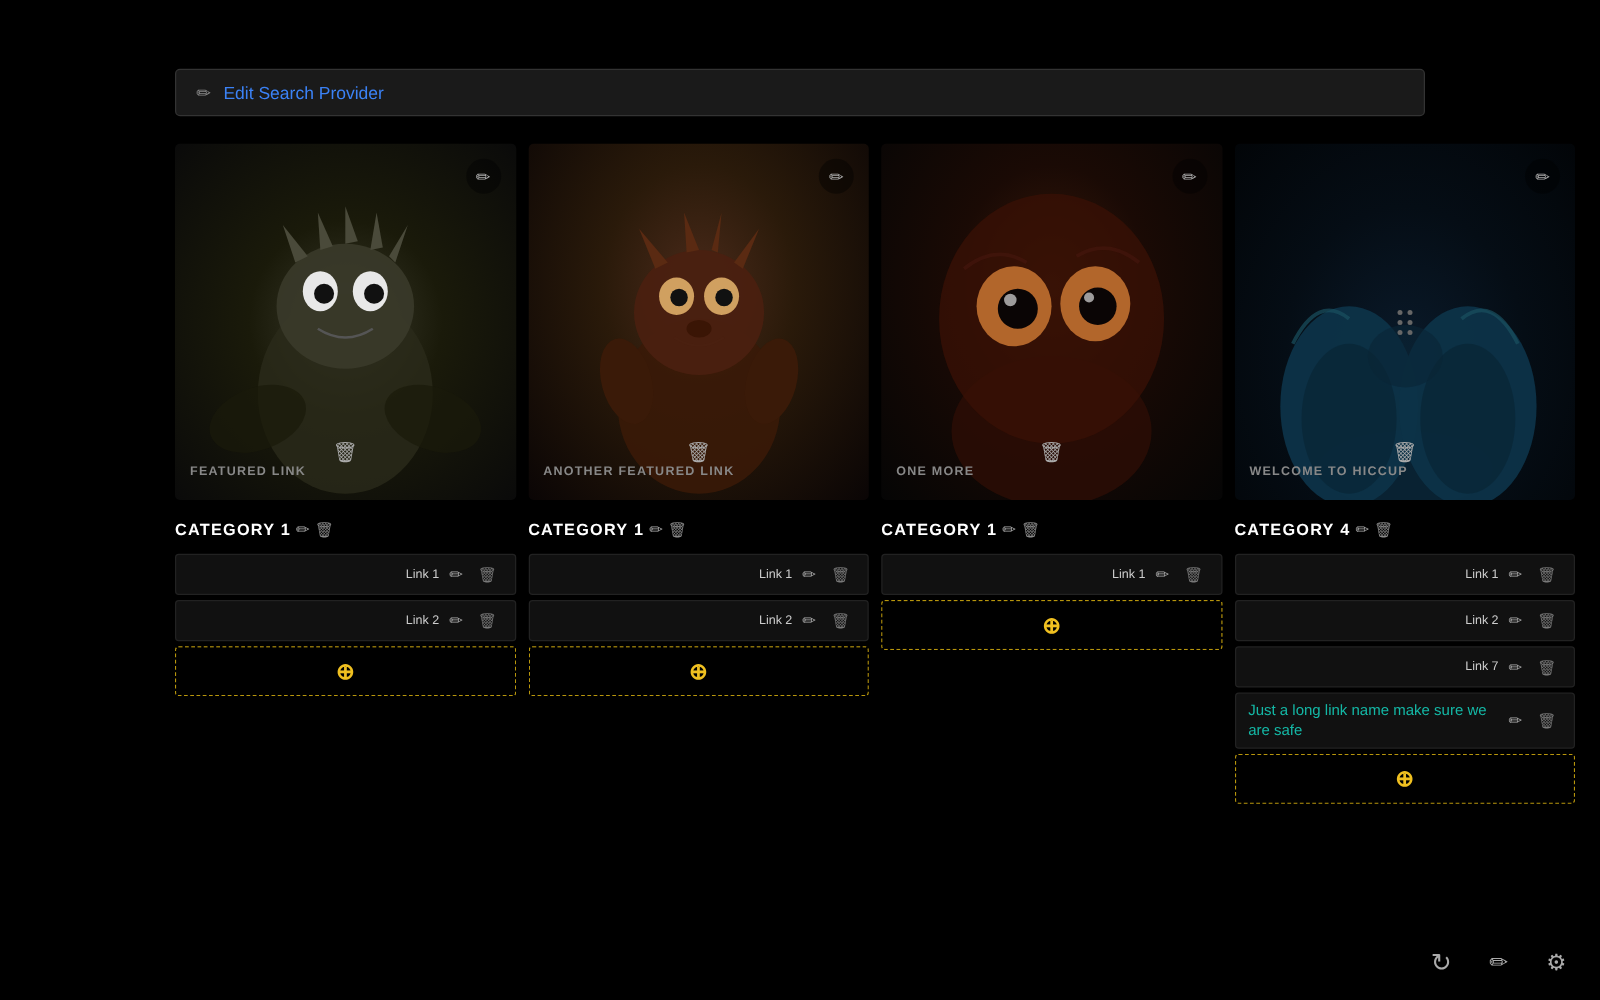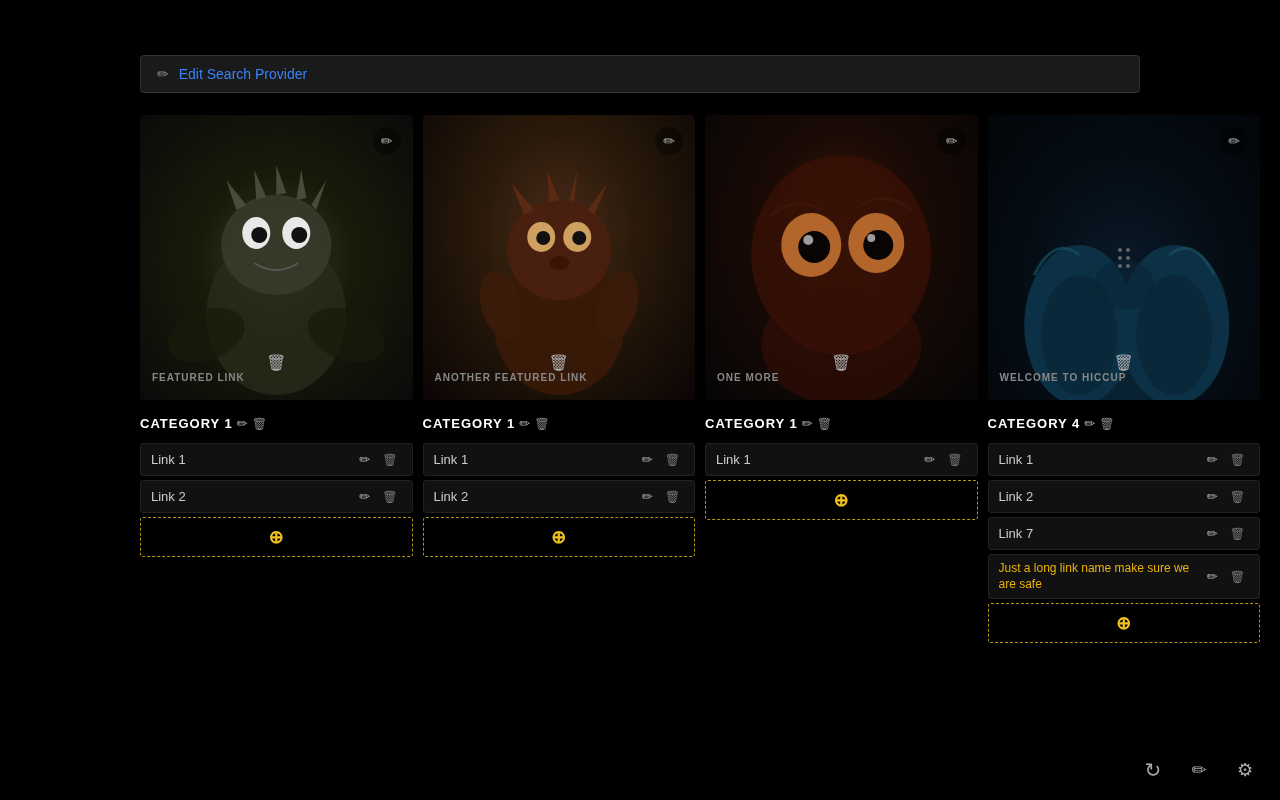--- a/index.html
+++ b/index.html
@@ -161,27 +161,28 @@
       align-items: center;
       background: #111;
       border: 1px solid #222;
       border-radius: 3px;
       padding: 6px 10px;
       margin-bottom: 4px;
       gap: 4px;
     }
     .link-item .link-text {
       flex: 1;
-      font-size: 13px;
+      font-size: 10px;
       color: #ccc;
+      text-align: right;
     }
     .link-item .link-long-text {
       flex: 1;
       font-size: 12px;
-      color: #eab308;
+      color: #14b8a6;
       line-height: 1.3;
     }
     .link-item .icon-btn {
       color: #777;
       cursor: pointer;
       font-size: 12px;
       background: none;
       border: none;
       padding: 2px 4px;
     }

